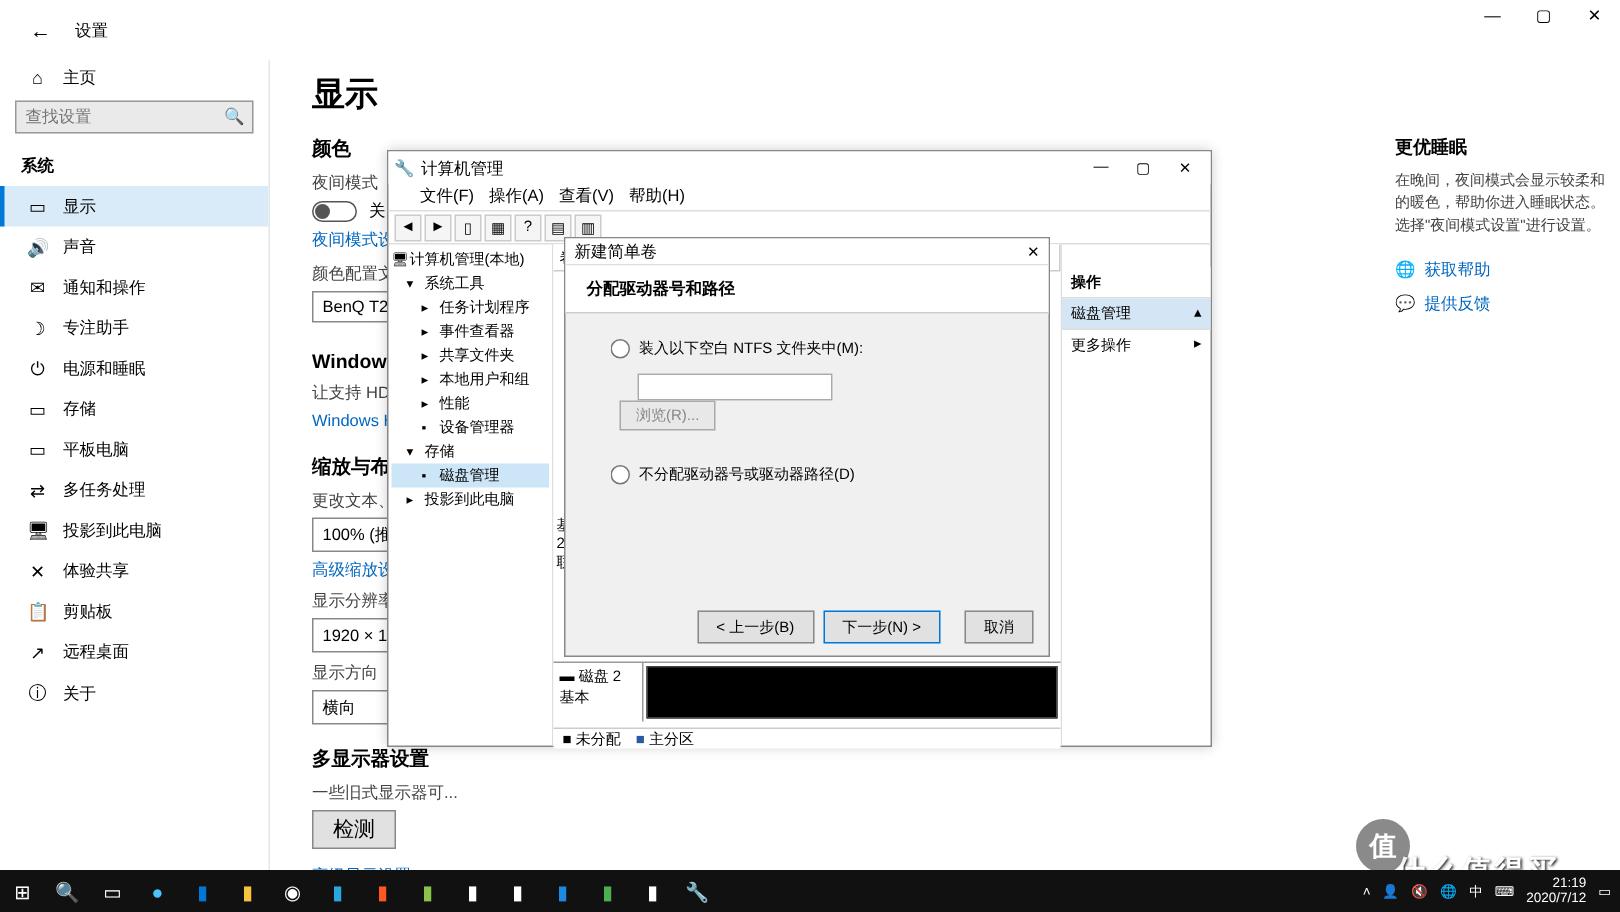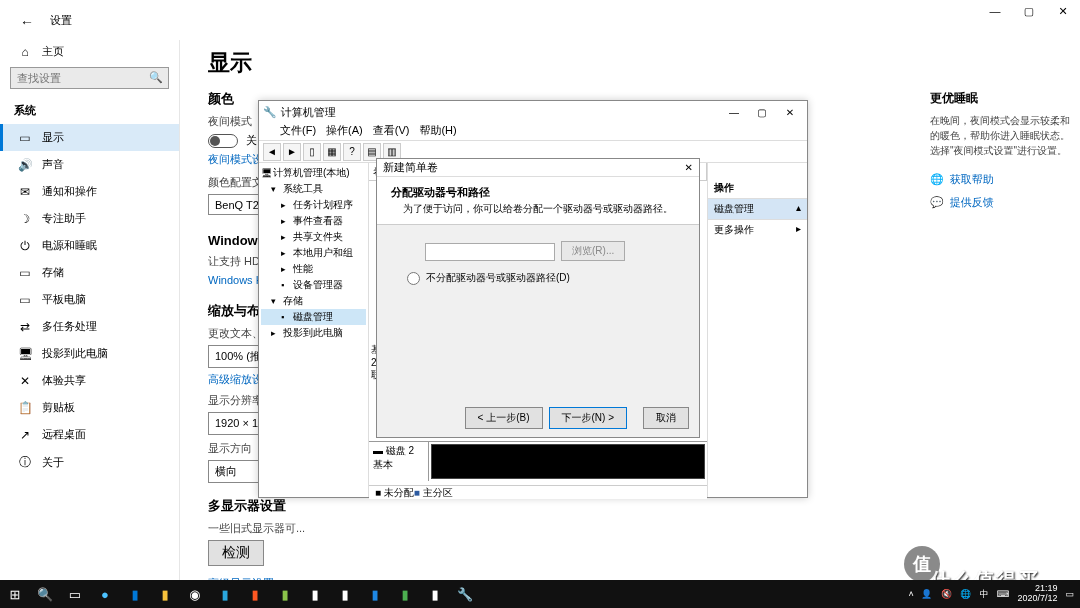--- a/index.html
+++ b/index.html
@@ -57,21 +57,21 @@
 .tnode.i2 { padding-left:20px; }
 .tnode.sel { background:#cde6f7; }
 .tico { width:10px; font-size:9px; }
 
 .mgmt-mid { flex:1; position:relative; background:#fff; }
 .gridhdr { display:flex; height:18px; border-bottom:1px solid #ccc; background:#fff; font-size:10px; }
 .gridhdr div { border-right:1px solid #ccc; padding:2px 4px; }
 .diskrow { position:absolute; bottom:0; left:0; right:0; height:40px; border-top:1px solid #999; display:flex; font-size:10px; }
 .diskrow .dlabel { width:60px; border-right:1px solid #999; padding:2px 4px; }
 .diskrow .dbar { flex:1; background:#000; border:1px solid #444; margin:2px; }
-.legend { position:absolute; bottom:-2px; left:0; height:14px; font-size:10px; display:flex; padding:0 6px; background:#fff; border-top:1px solid #ccc; width:100%; }
+.legend { position:absolute; bottom:-2px; left:0; height:14px; font-size:10px; display:flex; gap:10px; padding:0 6px; background:#fff; border-top:1px solid #ccc; width:100%; }
 .legend span::before { content:"■ "; }
 .leg1::before { color:#000; }
 .leg2::before { color:#2c5aa0; }
 
 .mgmt-act { width:100px; border-left:1px solid #ddd; font-size:10px; }
 .mgmt-act .ahdr { background:#fff; padding:3px 6px; border-bottom:1px solid #ddd; font-weight:bold;margin-top:15px; }
 .mgmt-act .asel { background:#d4e5f5; padding:3px 6px; border-bottom:1px solid #ddd; display:flex; justify-content:space-between; }
 .mgmt-act .amore { padding:3px 6px; display:flex; justify-content:space-between; }
 
 
@@ -352,28 +352,31 @@
   </div>
 </div>
 
 <div class="wiz">
   <div class="wiz-title">
     <span>新建简单卷</span>
     <span class="x">✕</span>
   </div>
   <div class="wiz-top">
     <div class="wt1">分配驱动器号和路径</div>
-    <div class="wt2">为了便于访问，你可以给卷分配一个驱动器号或驱动器路径。</div>
   </div>
   <div class="wiz-body">
-    <div style="display:flex;align-items:flex-start;">
+    <div class="wrad">
+      <input type="radio" style="">
+      <span>装入以下空白 NTFS 文件夹中(M):</span>
+    </div>
+    <div style="display:flex;align-items:flex-start;flex-direction:column;">
       <div class="wtxt"></div>
       <div class="wbtn-sm">浏览(R)...</div>
     </div>
-    <div class="wrad" style="margin-top:10px">
+    <div class="wrad" style="margin-top:22px">
       <input type="radio" style="">
       <span>不分配驱动器号或驱动器路径(D)</span>
     </div>
   </div>
   <div class="wiz-foot">
     <div class="wb">&lt; 上一步(B)</div>
     <div class="wb def">下一步(N) &gt;</div>
     <div class="wb" style="margin-left:10px">取消</div>
   </div>
 </div>

